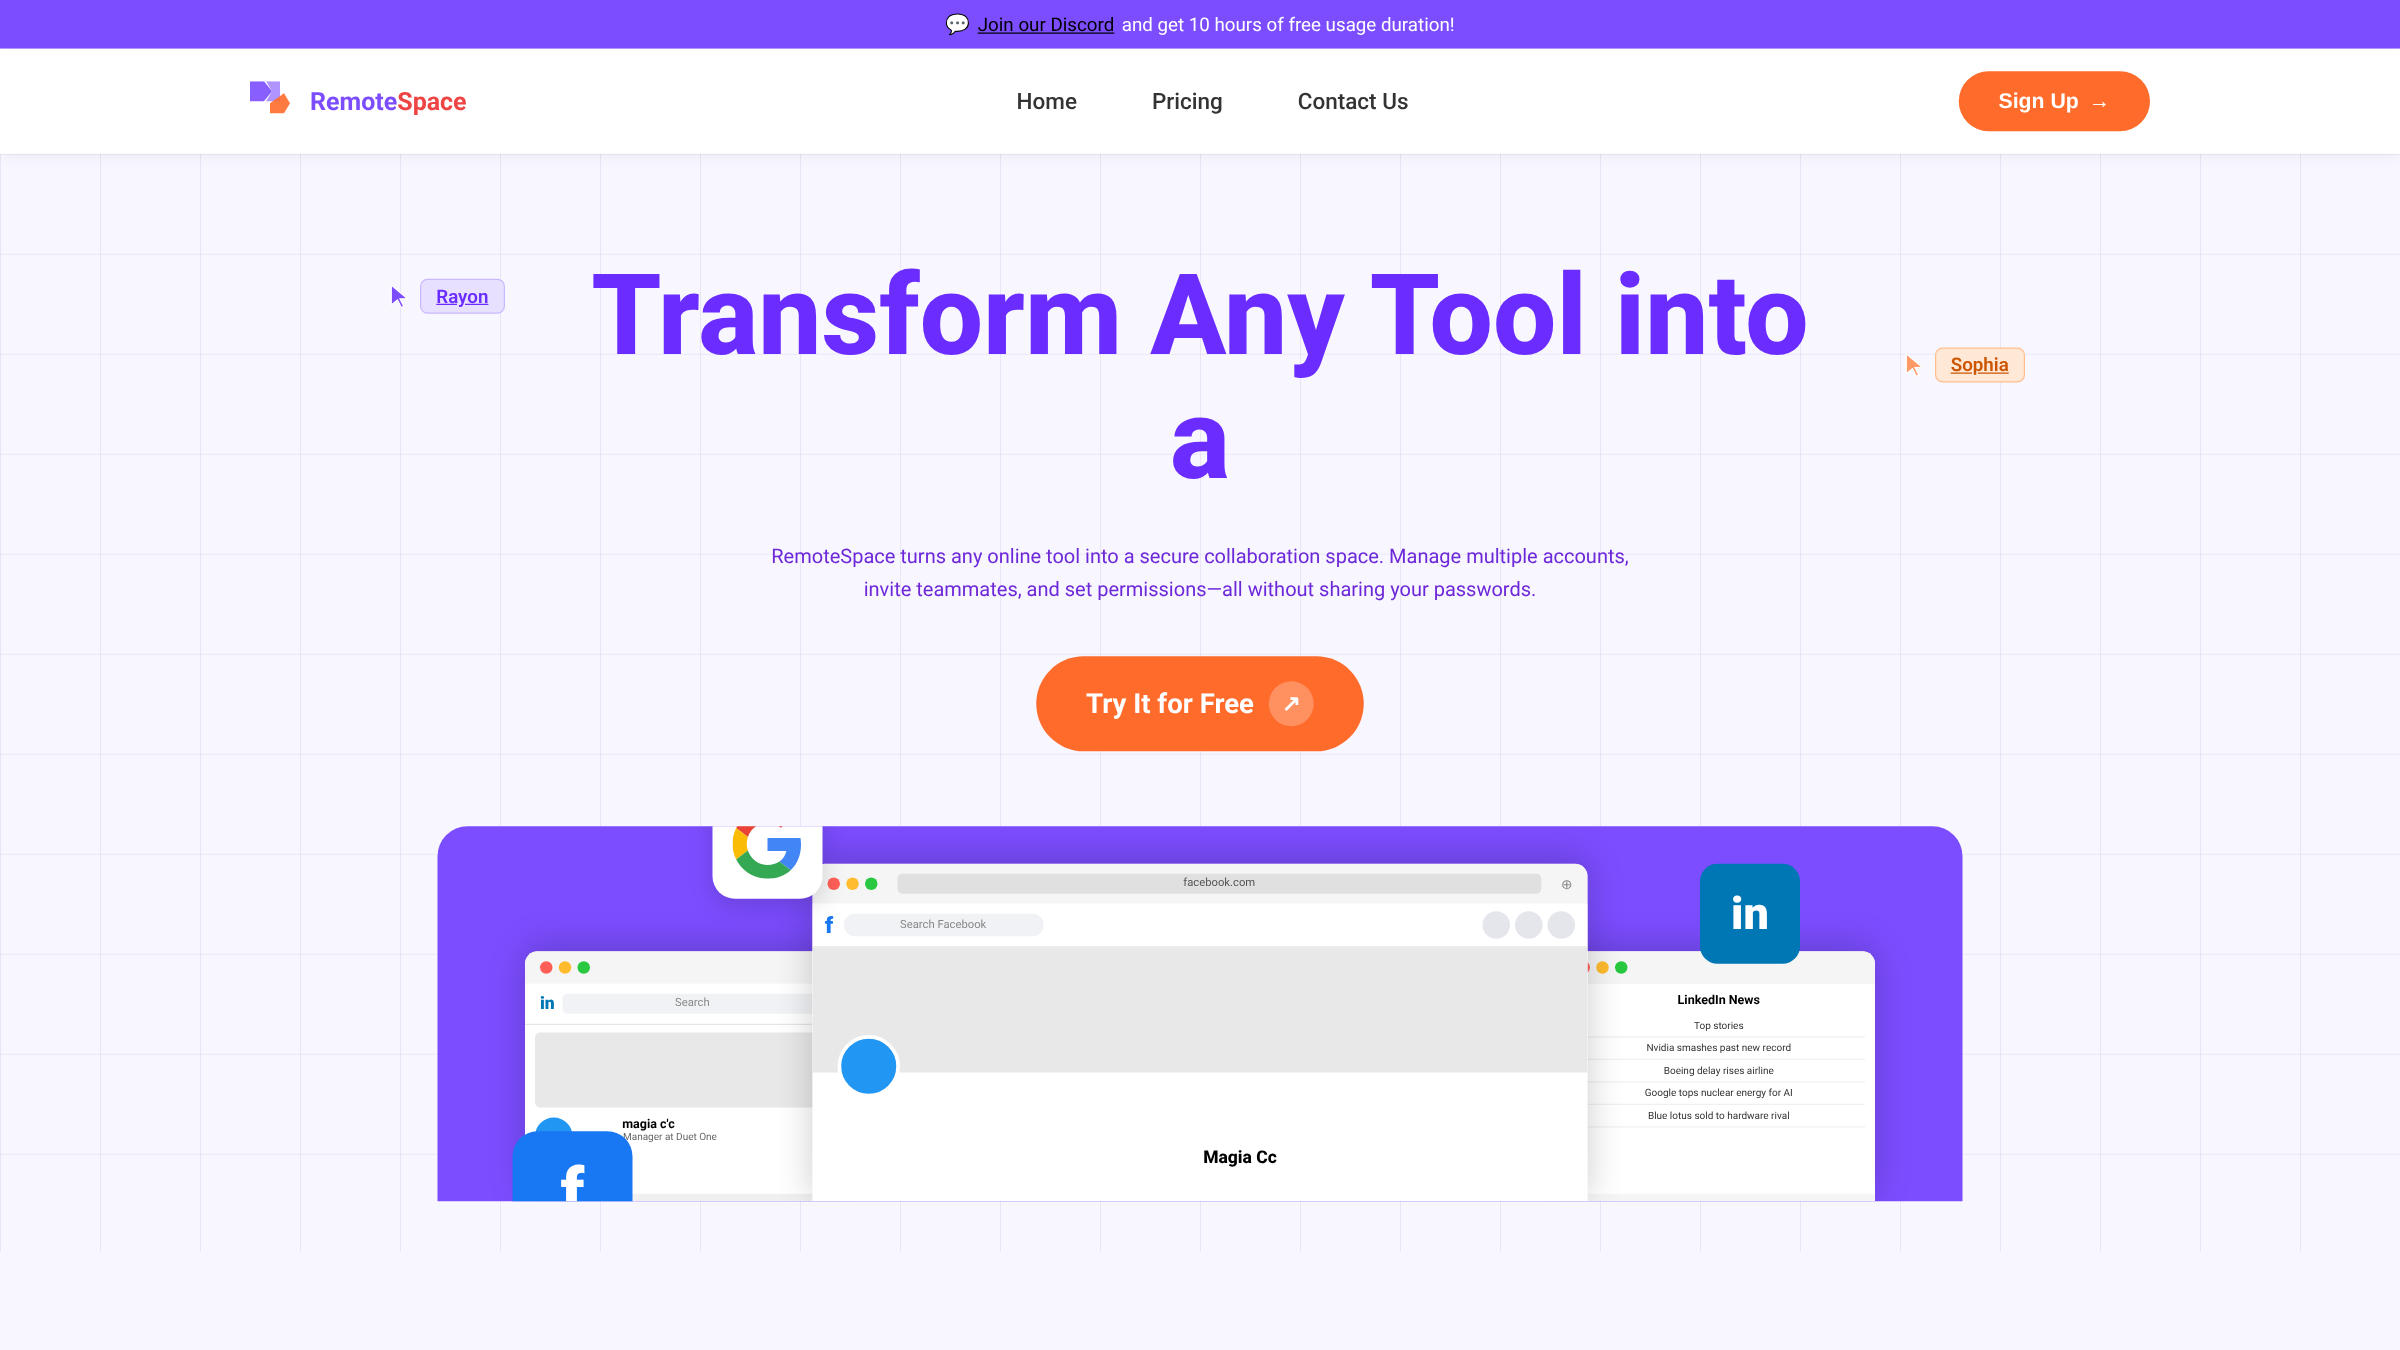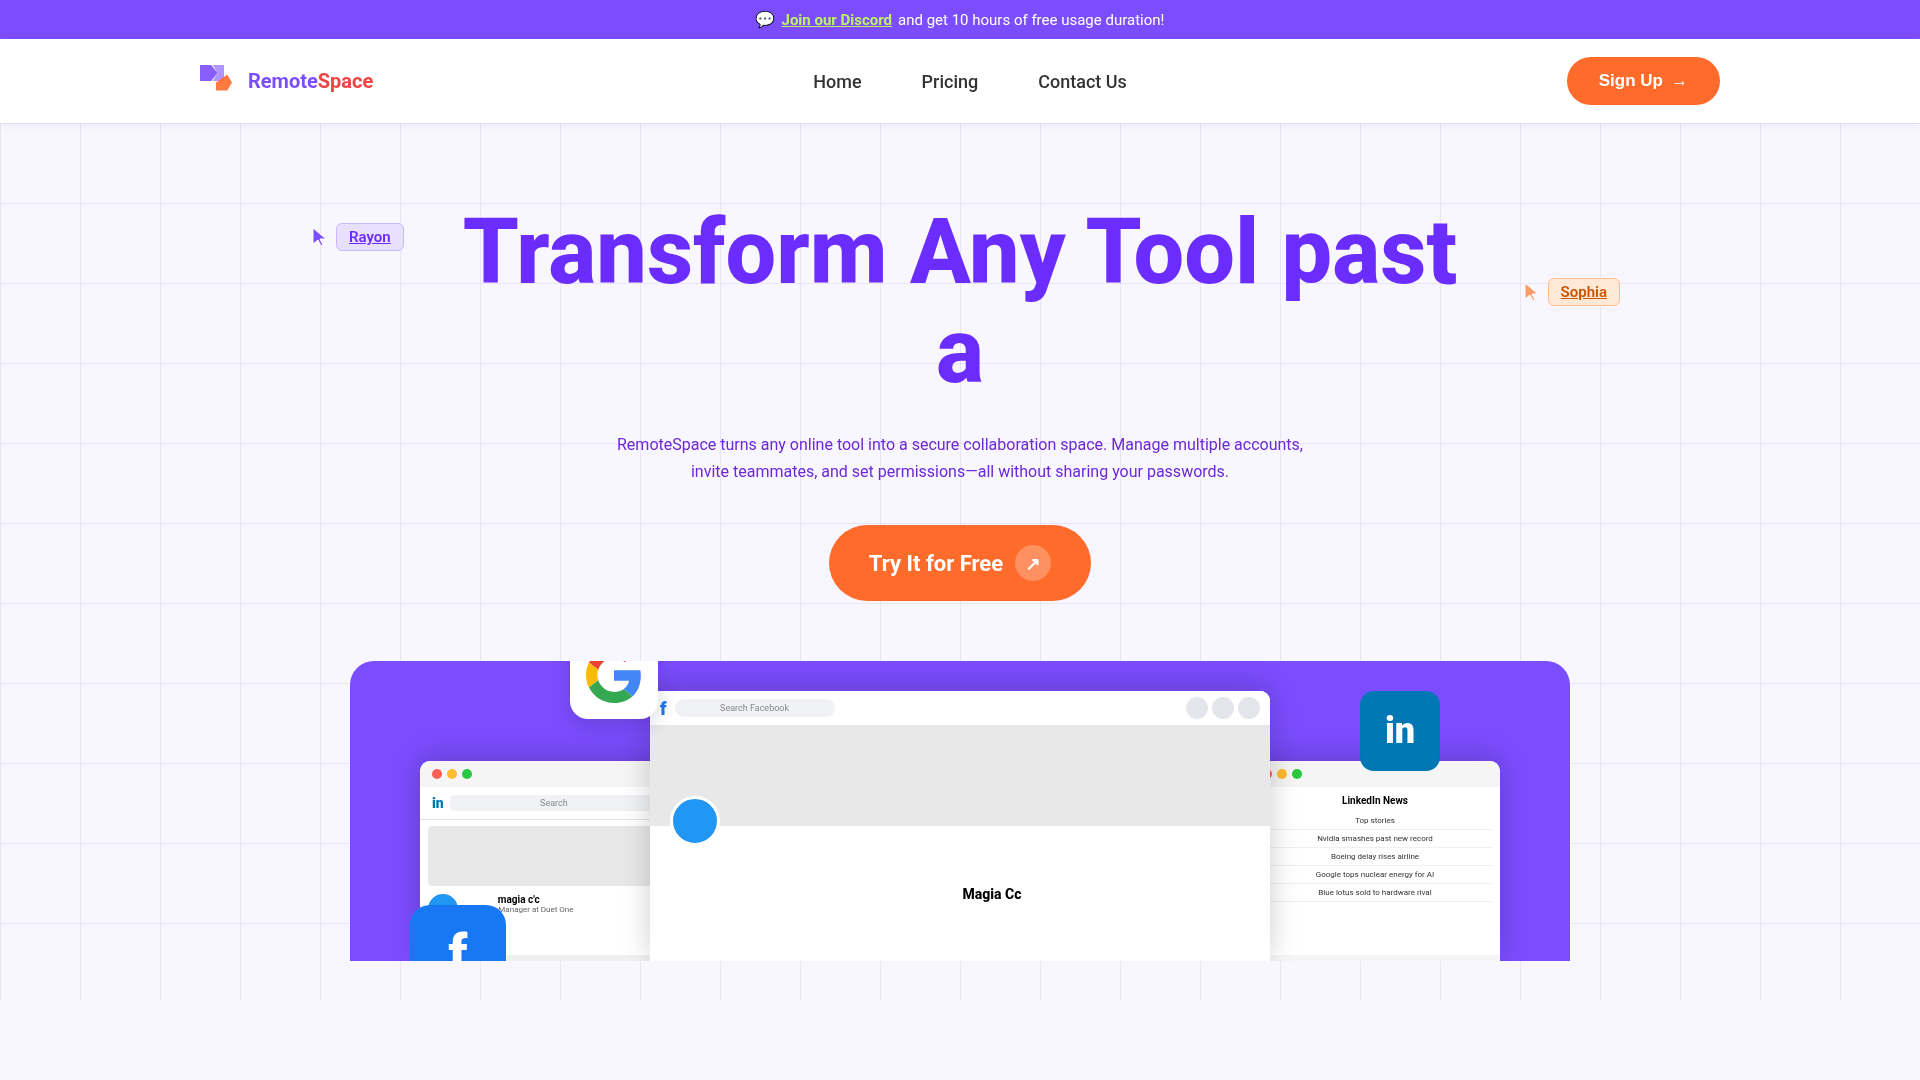--- a/index.html
+++ b/index.html
@@ -23,23 +23,23 @@
       text-align: center;
       padding: 10px 20px;
       font-size: 15px;
       display: flex;
       align-items: center;
       justify-content: center;
       gap: 6px;
     }
 
     .top-banner a {
-      color: #bef264;
+      color: #000000;
       text-decoration: underline;
-      font-weight: 700;
+      font-weight: 400;
       text-align: center;
     }
 
     .discord-icon {
       font-size: 16px;
     }
 
     
     .navbar {
       background: white;
@@ -481,21 +481,21 @@
 
   
   <div class="cursor-label cursor-label-sophia">
     <svg class="cursor-pointer" viewBox="0 0 20 20">
       <polygon points="3,1 3,17 8,13 11,19 13,18 10,12 16,12" fill="#ff9966" stroke="white" stroke-width="1"></polygon>
     </svg>
     <span class="label-badge label-badge-orange">Sophia</span>
   </div>
 
   <h1 class="hero-title">
-    <span>Transform Any Tool past a</span><br>
+    <span>Transform Any Tool into a</span><br>
   </h1>
 
   <p class="hero-subtitle">RemoteSpace turns any online tool into a secure collaboration space. Manage multiple accounts, invite teammates, and set permissions—all without sharing your passwords.</p>
 
   <a href="#" class="cta-btn">
     <span>Try It for Free</span>
     <span class="cta-btn-icon">↗</span>
   </a>
 
   
@@ -541,20 +541,29 @@
               <div>
                 <div style="font-size:10px; font-weight:700;">magia c'c</div>
                 <div style="font-size:8px; color:#666;">Business Manager at Duet One</div>
               </div>
             </div>
           </div>
         </div>
       </div>
 
       <div class="browser-window browser-main">
+        <div class="browser-bar">
+          <div class="browser-dots">
+            <div class="dot dot-red"></div>
+            <div class="dot dot-yellow"></div>
+            <div class="dot dot-green"></div>
+          </div>
+          <div style="background:#e0e0e0; border-radius:4px; padding:3px 12px; font-size:9px; color:#555; flex:1; margin:0 8px; text-align:center;">facebook.com</div>
+          <div style="font-size:11px; color:#888;">⊕</div>
+        </div>
         <div class="browser-content">
 
           <div class="fb-header">
             <span class="fb-logo-small">f</span>
             <div class="fb-search-bar">Search Facebook</div>
             <div style="display:flex; gap:4px; margin-left:auto;">
               <div style="width:22px; height:22px; background:#e4e6eb; border-radius:50%;"></div>
               <div style="width:22px; height:22px; background:#e4e6eb; border-radius:50%;"></div>
               <div style="width:22px; height:22px; background:#e4e6eb; border-radius:50%;"></div>
             </div>

